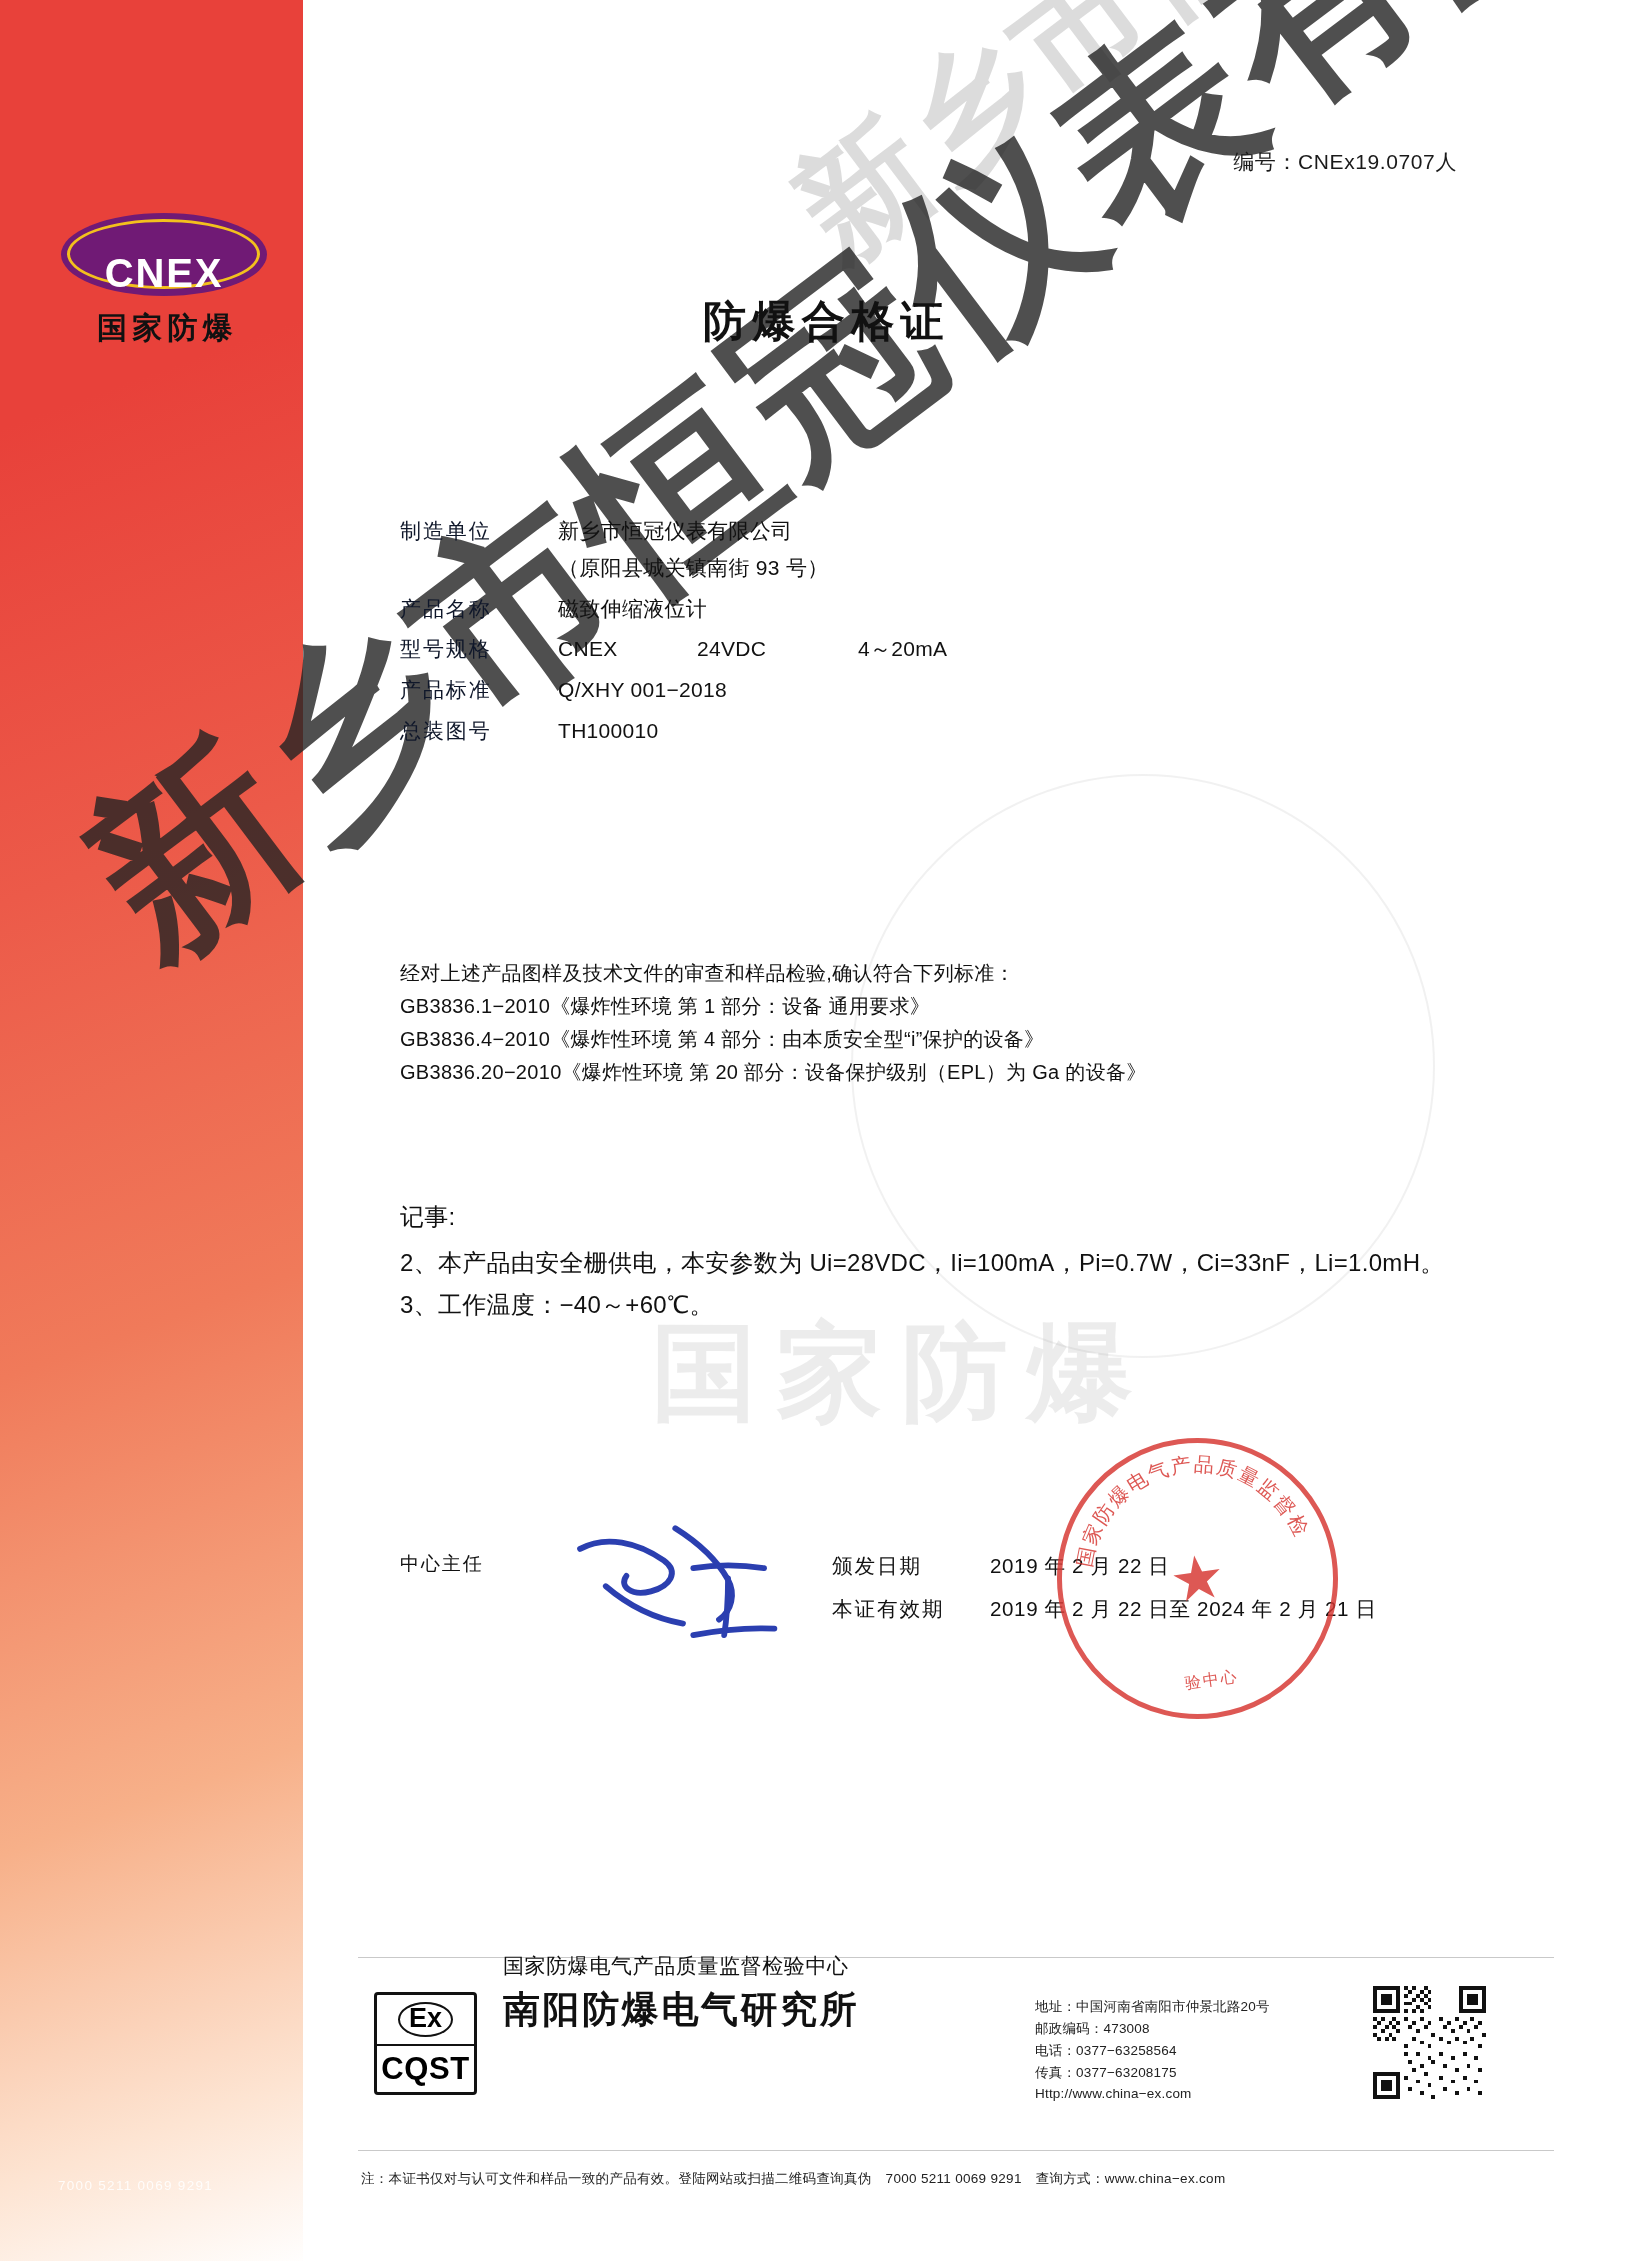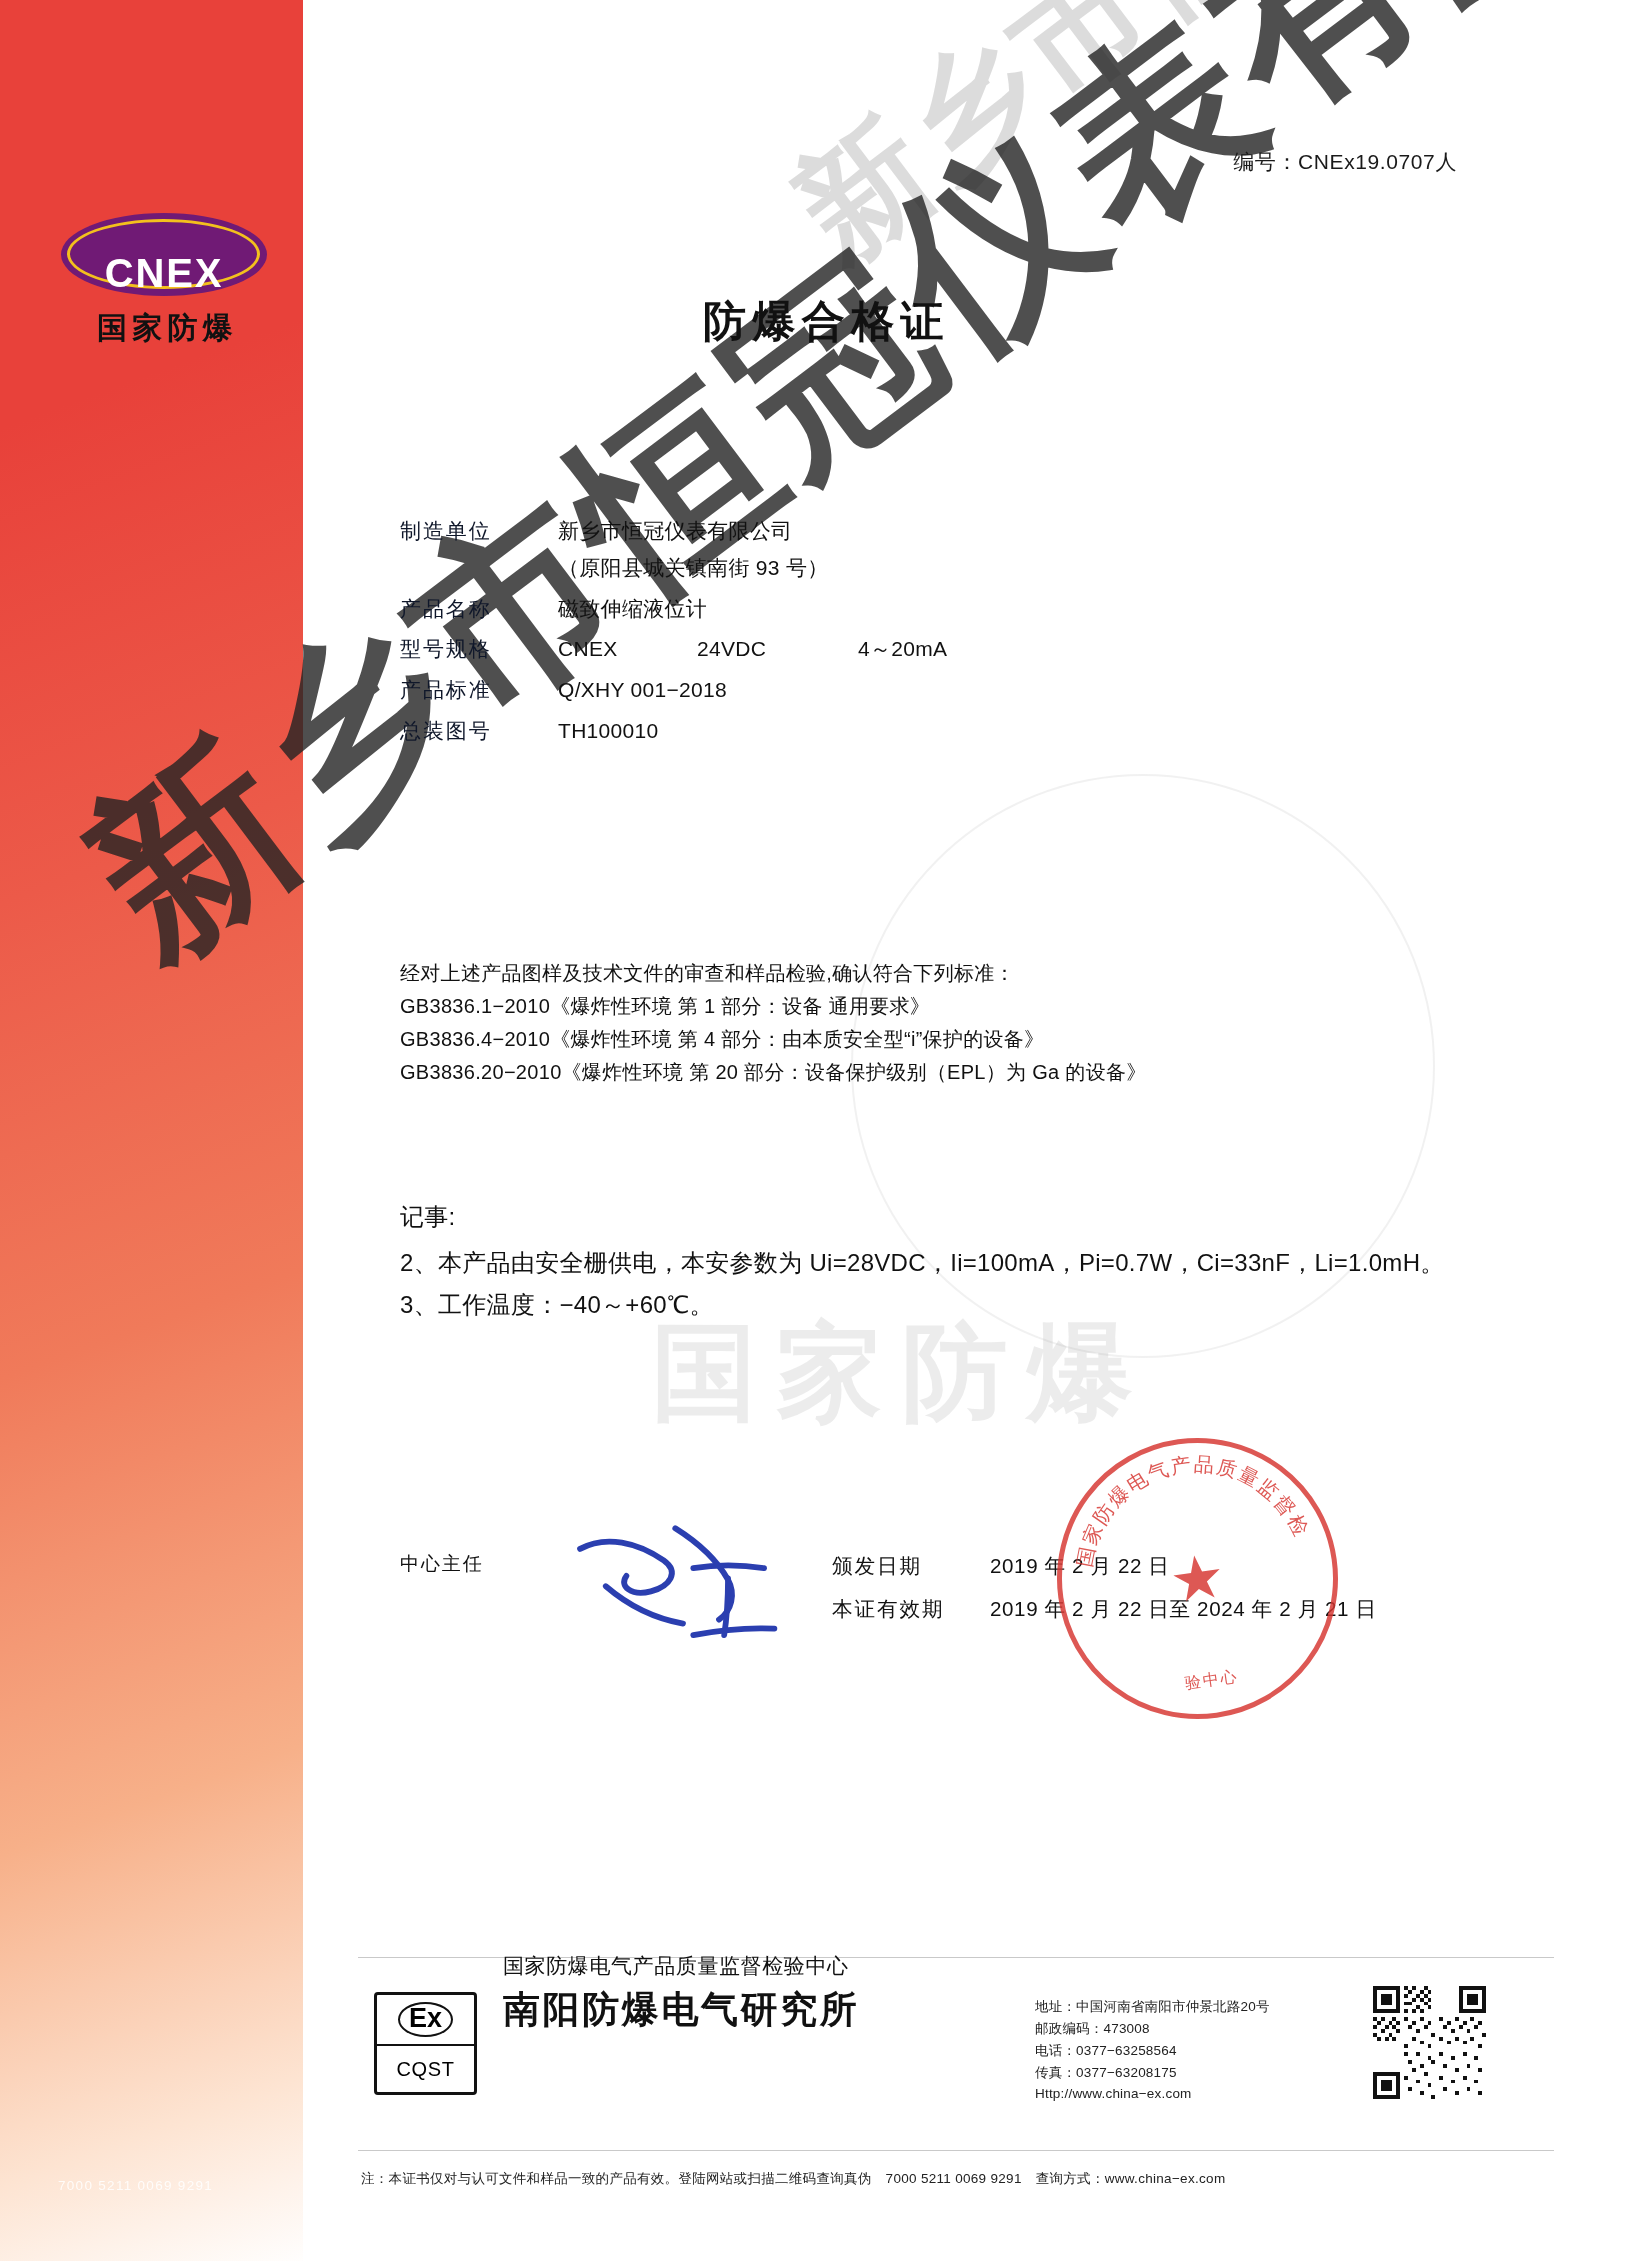--- a/index.html
+++ b/index.html
@@ -349,22 +349,22 @@
   }
   .ex-badge .ex-div {
     height: 2.6px;
     background: #111;
   }
   .ex-badge .ex-bot {
     height: calc(50% - 2.6px);
     display: flex;
     align-items: center;
     justify-content: center;
-    font-size: 20px;
-    font-weight: normal;
+    font-size: 31px;
+    font-weight: bold;
     letter-spacing: 0.6px;
   }
   .org-block {
     position: absolute;
     left: 503px;
     top: 1952px;
   }
   .org-line1 {
     font-size: 21px;
     color: #111;

